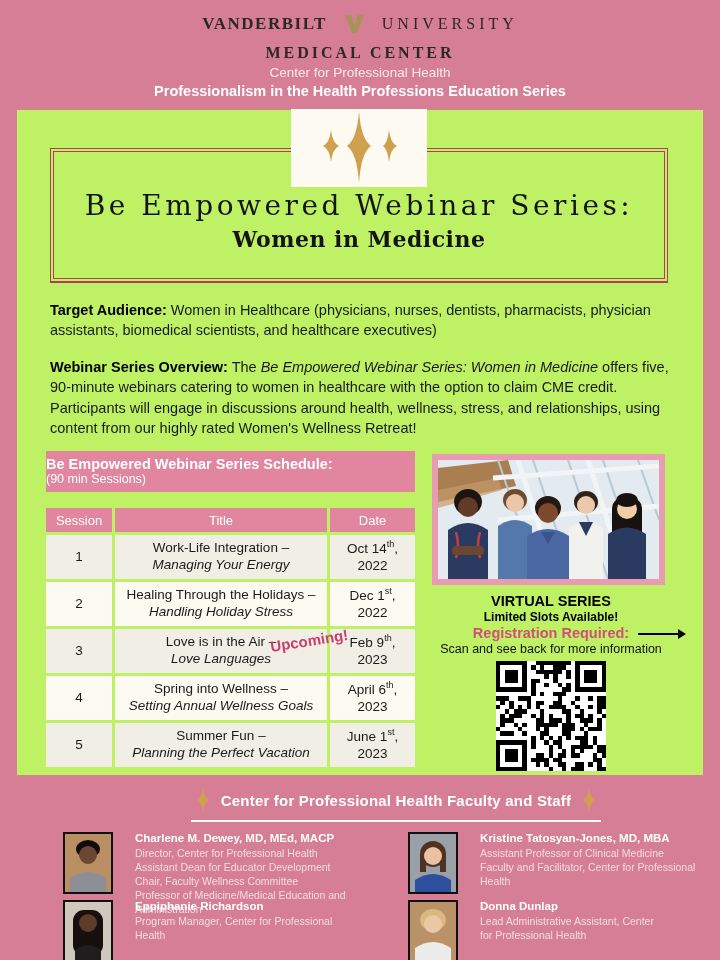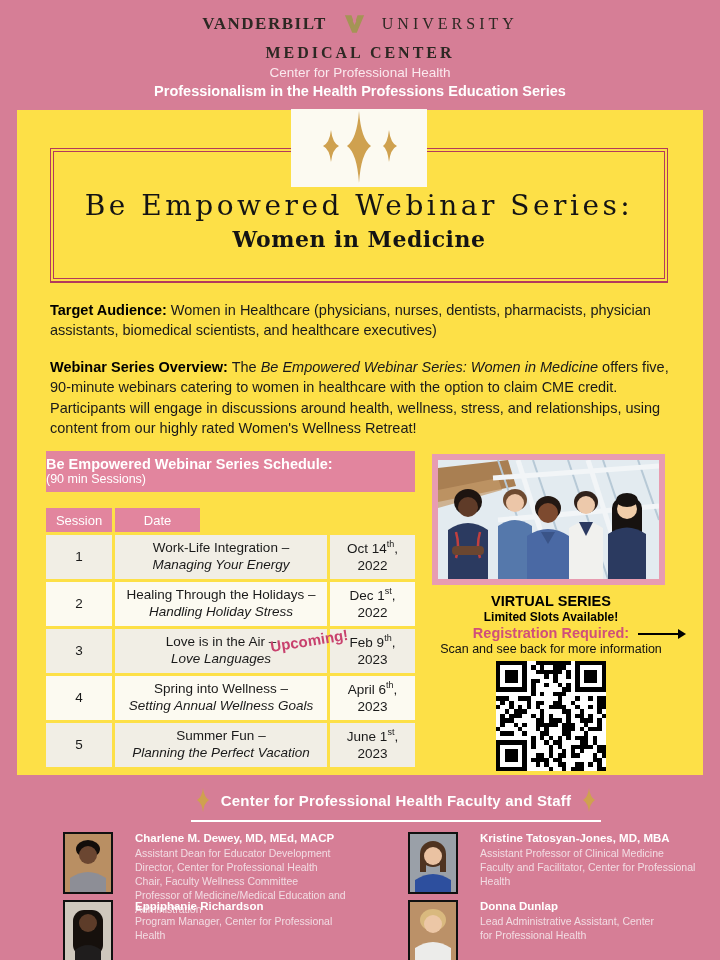--- a/index.html
+++ b/index.html
@@ -9,21 +9,21 @@
   
   .hdr{position:absolute;top:0;left:0;width:720px;text-align:center;color:#2d2823;}
   .logo-row{position:absolute;top:14px;left:0;width:720px;display:flex;justify-content:center;align-items:center;gap:17px;}
   .logo-vanderbilt{font-family:"Liberation Serif",serif;font-weight:bold;font-size:17px;letter-spacing:1.5px;color:#2d2823;}
   .logo-university{font-family:"Liberation Serif",serif;font-size:16px;letter-spacing:4px;color:#2d2823;}
   .logo-medical{position:absolute;top:44px;left:0;width:720px;font-family:"Liberation Serif",serif;font-weight:bold;font-size:16px;letter-spacing:3px;color:#2d2823;}
   .hdr-dept{position:absolute;top:65px;left:0;width:720px;font-size:13.5px;color:#fbe9ee;}
   .hdr-series{position:absolute;top:83px;left:0;width:720px;font-size:14.5px;font-weight:bold;color:#ffffff;}
 
   
-  .card{position:absolute;left:17px;top:110px;width:686px;height:665px;background:#fde047;}
+  .card{position:absolute;left:17px;top:110px;width:686px;height:665px;background:#bef264;}
 
   .title-box{position:absolute;left:33px;top:38px;width:616px;height:132px;border:1px solid #b23a5c;border-bottom-width:2px;}
   .title-box::before{content:"";position:absolute;inset:2px;border:1px solid #b23a5c;pointer-events:none;}
   .sparkles{position:absolute;left:50%;top:-40px;transform:translateX(-50%);background:#fcfaf1;padding:0 12px;line-height:0;}
   .title-l1{margin:0;padding-top:40px;text-align:center;font-family:"DejaVu Serif",serif;font-weight:normal;font-size:28px;letter-spacing:3.5px;color:#141414;}
   .title-l2{margin:4px 0 0 0;text-align:center;font-family:"DejaVu Serif",serif;font-weight:bold;font-size:22px;letter-spacing:0.5px;color:#141414;}
 
   .para{position:absolute;left:33px;width:624px;font-size:14.5px;line-height:1.4;color:#1a1a1a;}
   .para b{color:#000;}
   .p1{top:190px;}
@@ -113,20 +113,21 @@
       <b>Webinar Series Overview:</b><span> The </span><i>Be Empowered Webinar Series: Women in Medicine</i><span> offers five, 90-minute webinars catering to women in healthcare with the option to claim CME credit. Participants will engage in discussions around health, wellness, stress, and relationships, using content from our highly rated Women's Wellness Retreat!</span>
     </div>
 
     <div class="schedule">
       <div class="sched-banner">
         <div class="sched-title">Be Empowered Webinar Series Schedule:</div>
         <div class="sched-sub">(90 min Sessions)</div>
       </div>
       <div class="t-head">
         <div class="c c-session">Session</div>
+        <div class="c c-title">Title</div>
         <div class="c c-date">Date</div>
       </div>
 
       <div class="t-row row-a">
         <div class="c c-session">1</div>
         <div class="c c-title">
           <span>Work-Life Integration –</span>
           <span class="cell-sub">Managing Your Energy</span>
         </div>
         <div class="c c-date">
@@ -481,22 +482,22 @@
       <div class="fac-photo">
         <svg width="46" height="58" viewBox="0 0 46 58">
           <rect width="46" height="58" fill="#b98f63"></rect>
           <ellipse cx="23" cy="15" rx="12" ry="9" fill="#120d0a"></ellipse>
           <circle cx="23" cy="21" r="9" fill="#6b4631"></circle>
           <path d="M5,58 L5,44 Q23,32 41,44 L41,58 Z" fill="#8d8e96"></path>
         </svg>
       </div>
       <div class="fac-text">
         <div class="fac-name">Charlene M. Dewey, MD, MEd, MACP</div>
+        <div class="fac-role">Director, Center for Professional Health</div>
         <div class="fac-role">Assistant Dean for Educator Development</div>
-        <div class="fac-role">Director, Center for Professional Health</div>
         <div class="fac-role">Chair, Faculty Wellness Committee</div>
         <div class="fac-role">Professor of Medicine/Medical Education and Administration</div>
       </div>
     </div>
 
     <div class="fac-member m1">
       <div class="fac-photo">
         <svg width="46" height="58" viewBox="0 0 46 58">
           <rect width="46" height="58" fill="#9aa0a8"></rect>
           <ellipse cx="23" cy="20" rx="13" ry="13" fill="#4f3320"></ellipse>

